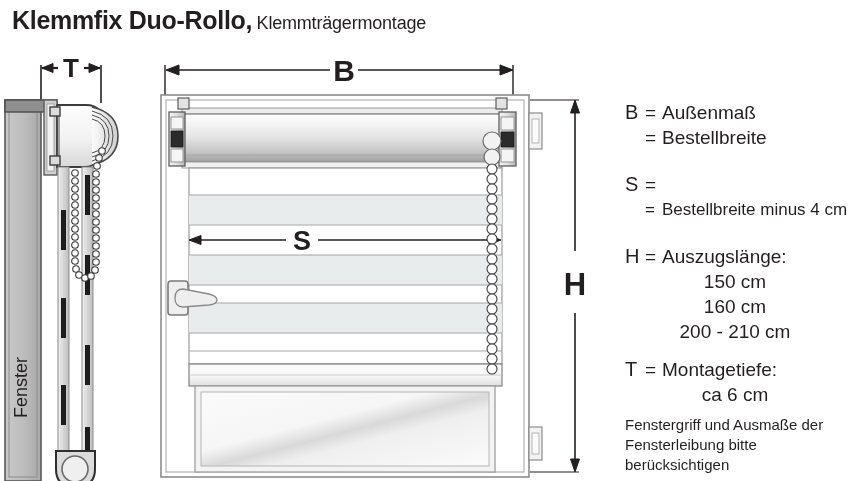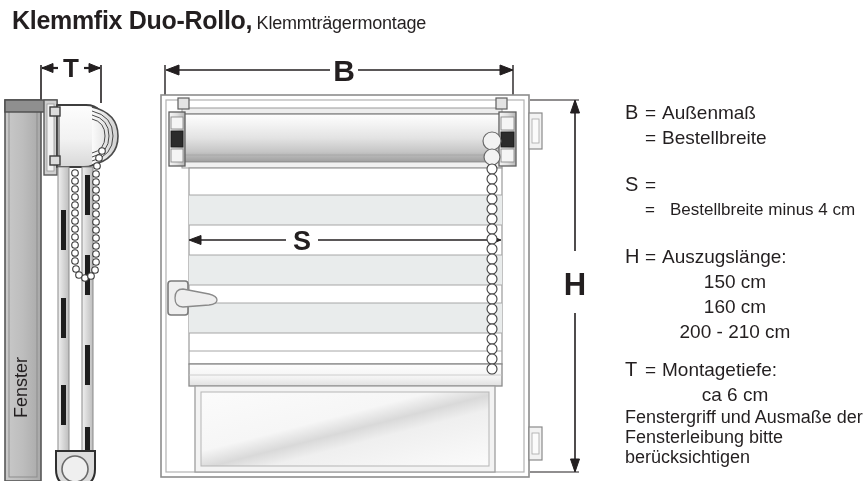--- a/index.html
+++ b/index.html
@@ -58,32 +58,33 @@
     width: 20px;
     flex: 0 0 20px;
     font-size: 20px;
   }
   .lg-eq {
     width: 17px;
     flex: 0 0 17px;
   }
   .lg-txt { }
   .lg-row.sub { font-size: 17px; }
-  .lg-row.sub .lg-txt { font-size: 17px; margin-left: 8px; }
+  .lg-row.sub .lg-txt { font-size: 17px; }
   .lg-gap-lg { height: 22px; }
   .lg-gap-sm { height: 13px; }
   .lg-val {
     text-align: center;
     font-size: 19px;
     line-height: 25px;
     padding-right: 16px;
     white-space: nowrap;
   }
   #legend-note {
-    font-size: 18px;
+    margin-top: 8px;
+    font-size: 15px;
     line-height: 20px;
   }
   #legend-note div { white-space: nowrap; }
 </style>
 </head>
 <body>
 
 <div id="title-bar">
   <span id="title-main">Klemmfix Duo-Rollo,</span>
   <span id="title-sub">Klemmträgermontage</span>

